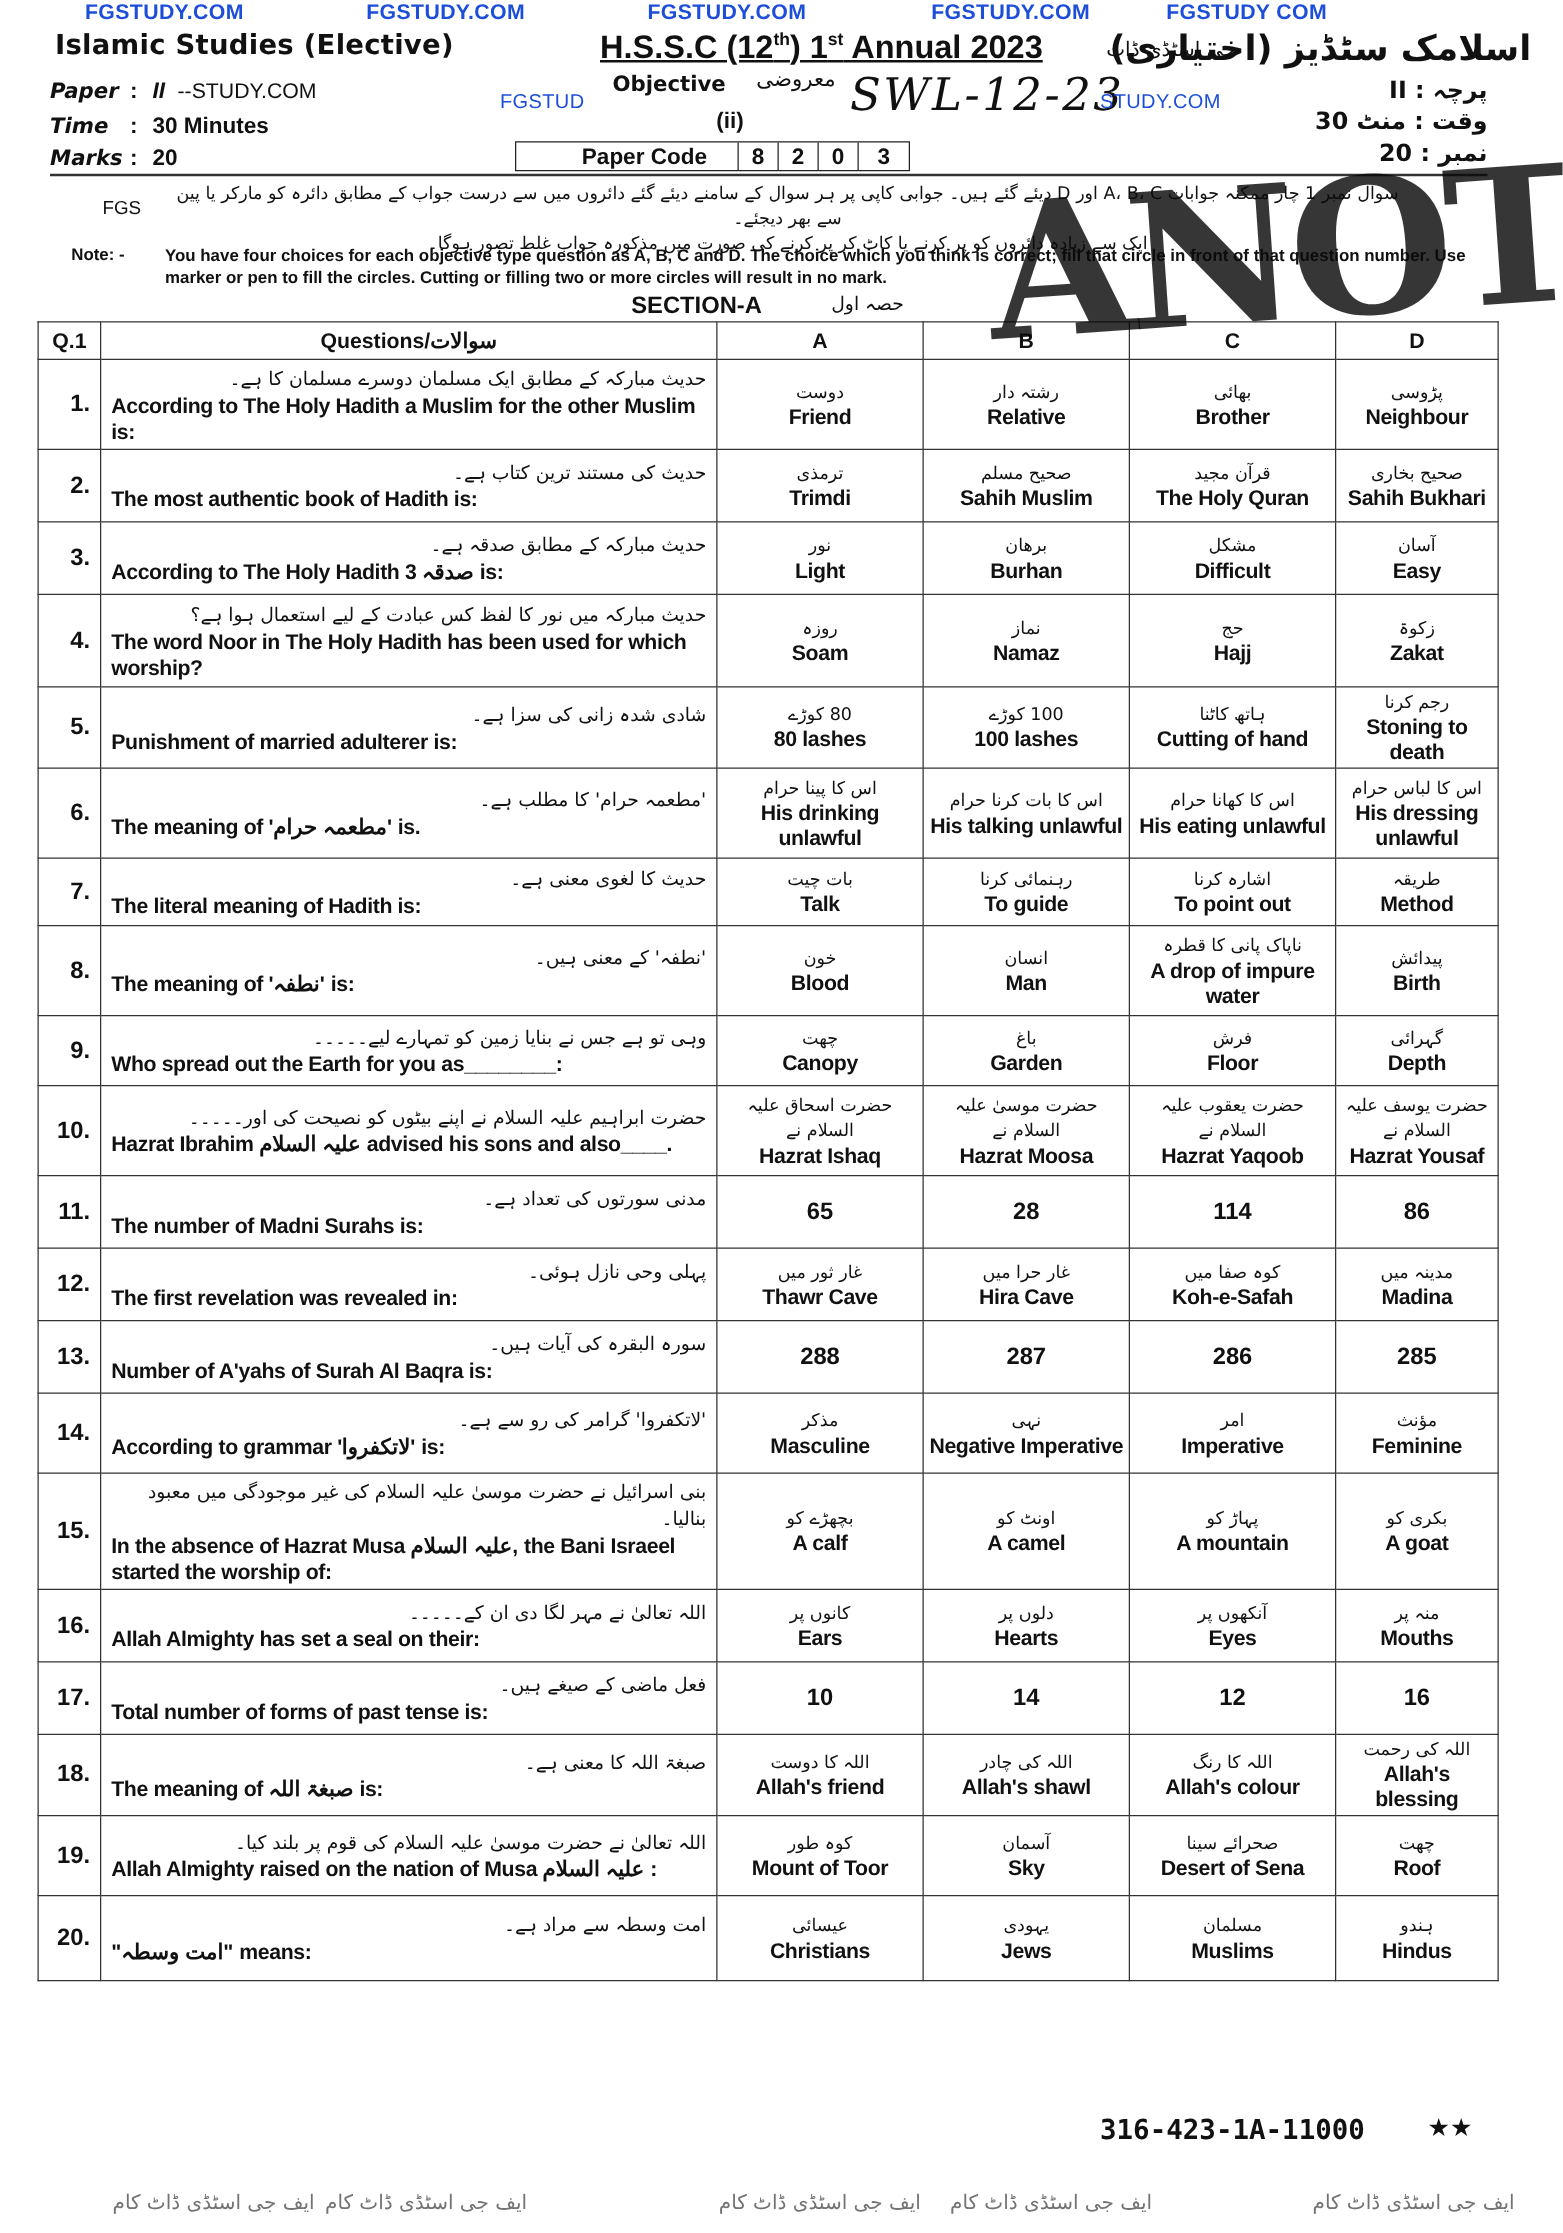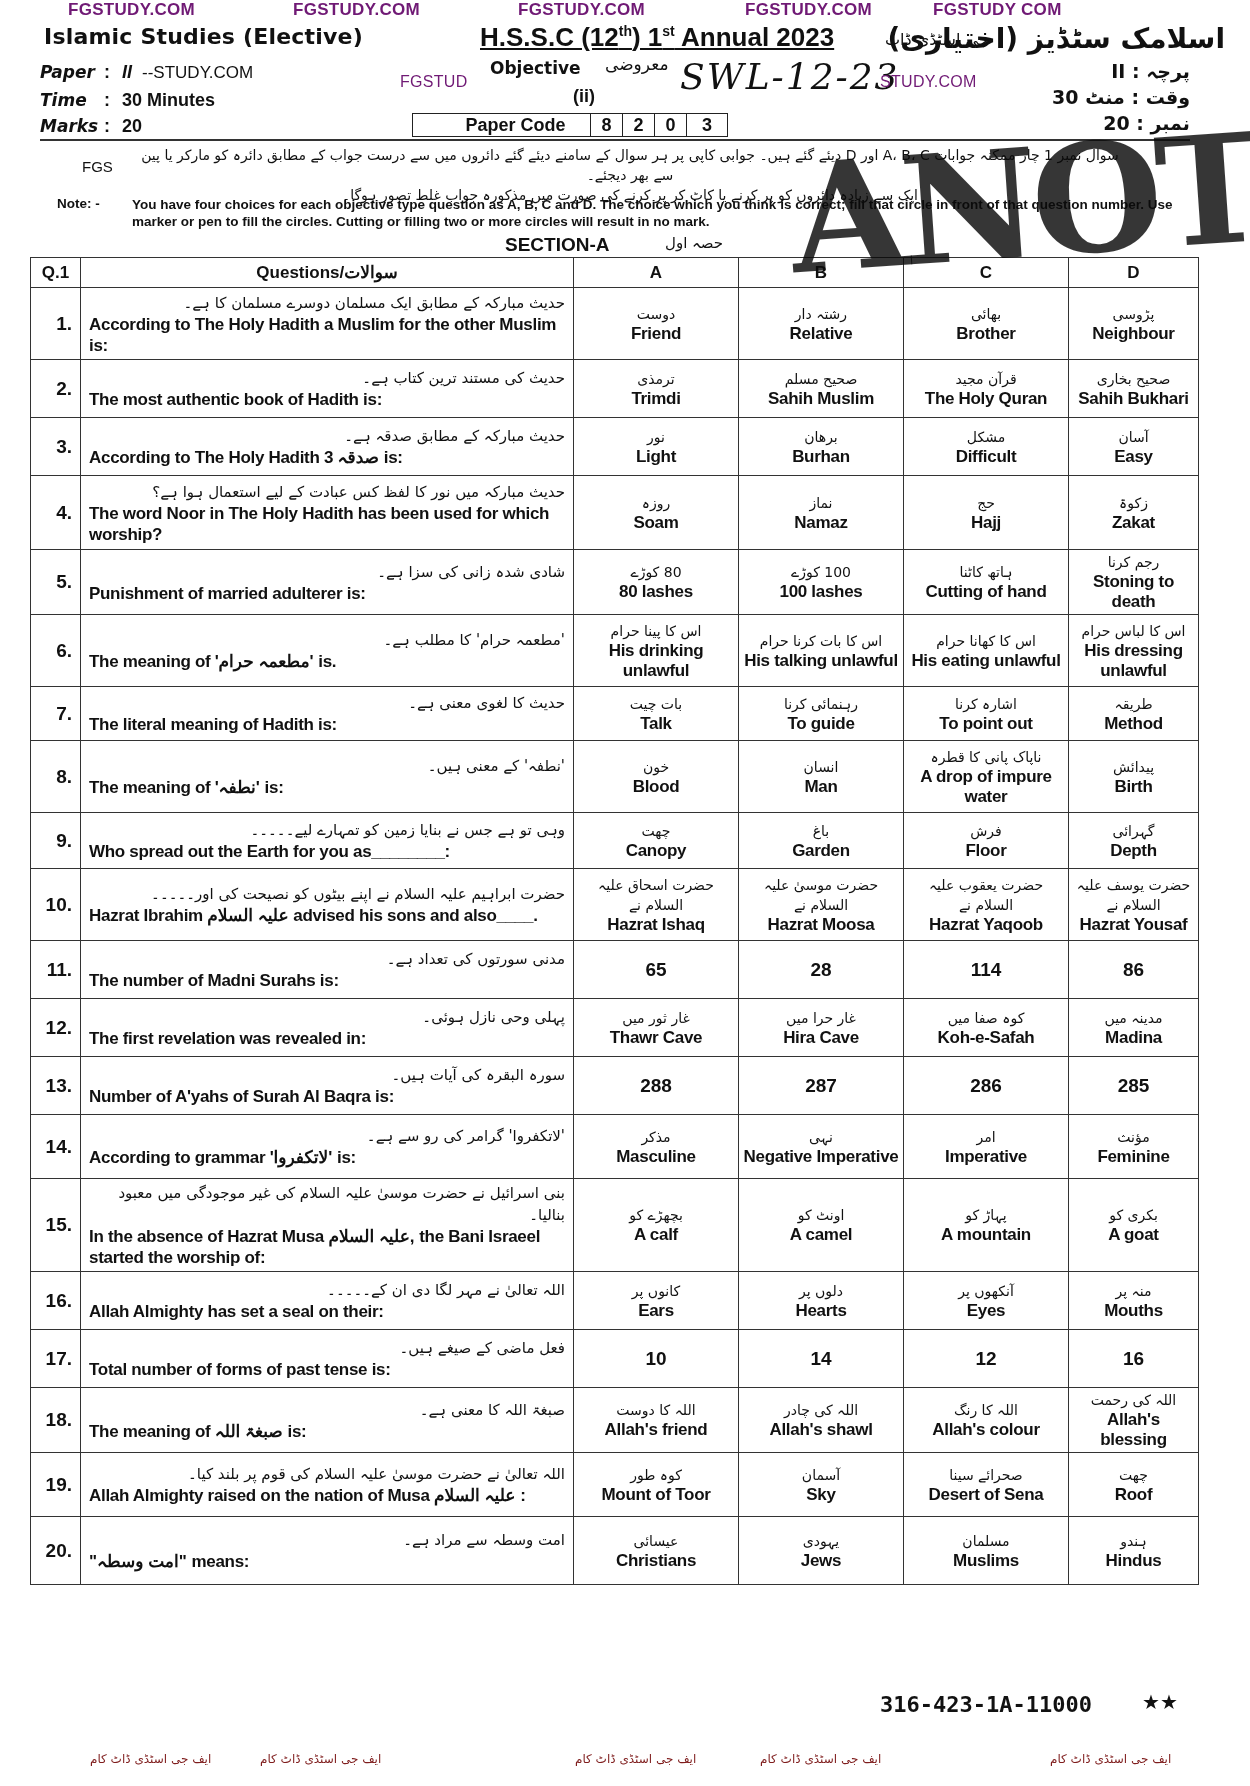--- a/index.html
+++ b/index.html
@@ -1,19 +1,19 @@
 <!DOCTYPE html>
 <html><head>
 <meta charset="utf-8">
 <style>
   * { box-sizing: border-box; margin: 0; padding: 0; }
   html, body { width: 1250px; height: 1786px; background: #ffffff; overflow: hidden; }
   body { position: relative; font-family: "Liberation Sans", sans-serif; color: #111; }
 
-  .wm { position: absolute; font-family: "Liberation Sans", sans-serif; font-size: 17px; font-weight: bold; color: #701a75; letter-spacing: 0.3px; }
+  .wm { position: absolute; font-family: "Liberation Sans", sans-serif; font-size: 17px; font-weight: bold; color: #1d4ed8; letter-spacing: 0.3px; }
   .wm-top { top: 0px; }
 
   .title-row { position: absolute; top: 22px; left: 40px; width: 1185px; height: 34px; }
   .title-left { position: absolute; left: 4px; top: 2px; font-family: "DejaVu Sans", sans-serif; font-weight: bold; font-size: 22px; letter-spacing: 0.2px; }
   .title-center { position: absolute; left: 440px; top: 0px; font-weight: bold; font-size: 26px; text-decoration: underline; font-family: "Liberation Sans", sans-serif; }
   .title-center sup { font-size: 14px; }
   .title-urdu-small { position: absolute; left: 845px; top: 8px; font-size: 16px; direction: rtl; font-family: "DejaVu Sans", sans-serif; }
   .title-urdu { position: absolute; right: 0; top: 0px; font-size: 28px; font-weight: bold; direction: rtl; font-family: "DejaVu Sans", sans-serif; }
 
   .meta { position: absolute; left: 40px; font-size: 18px; font-weight: bold; }
@@ -50,21 +50,21 @@
   .qcell { padding: 3px 8px; }
   .qurdu { direction: rtl; text-align: right; font-family: "DejaVu Sans", sans-serif; font-size: 15px; line-height: 22px; }
   .qeng { font-family: "Liberation Sans", sans-serif; font-weight: bold; font-size: 17px; line-height: 21px; letter-spacing: -0.3px; }
   .opt { text-align: center; padding: 2px 4px; }
   .opt .u { display: block; direction: rtl; font-family: "DejaVu Sans", sans-serif; font-size: 14px; line-height: 20px; }
   .opt .e { display: block; font-weight: bold; font-size: 17px; line-height: 20px; letter-spacing: -0.3px; }
   .opt .n { display: block; font-weight: bold; font-size: 19px; line-height: 24px; }
 
   .serial { position: absolute; left: 880px; top: 1692px; font-family: "DejaVu Sans Mono", monospace; font-weight: bold; font-size: 22px; text-align: right; }
   .stars { position: absolute; left: 1142px; top: 1690px; font-size: 20px; }
-  .footer-urdu { position: absolute; top: 1752px; font-size: 12px; direction: rtl; font-family: "DejaVu Sans", sans-serif; color: #7f1d1d; }
+  .footer-urdu { position: absolute; top: 1752px; font-size: 16px; direction: rtl; font-family: "DejaVu Sans", sans-serif; color: #737373; }
 </style>
 </head>
 <body>
 
 <div class="wm wm-top" style="left:68px">FGSTUDY.COM</div>
 <div class="wm wm-top" style="left:293px">FGSTUDY.COM</div>
 <div class="wm wm-top" style="left:518px">FGSTUDY.COM</div>
 <div class="wm wm-top" style="left:745px">FGSTUDY.COM</div>
 <div class="wm wm-top" style="left:933px">FGSTUDY COM</div>
 

